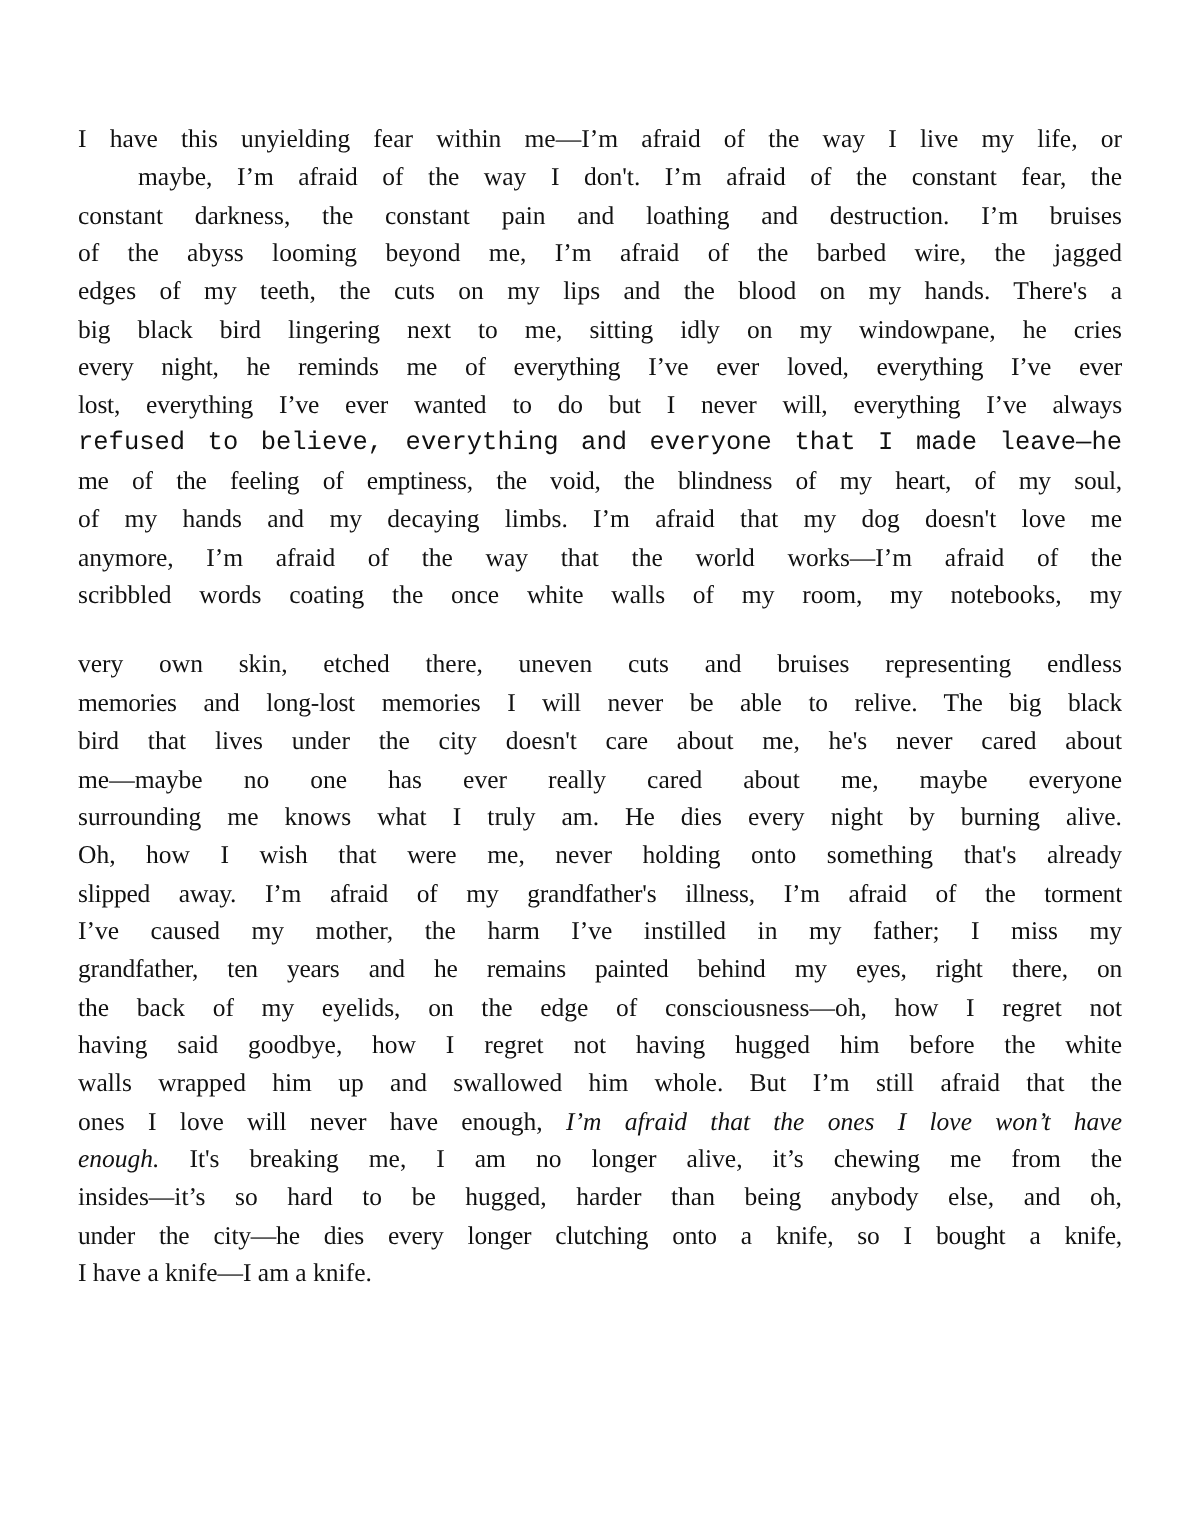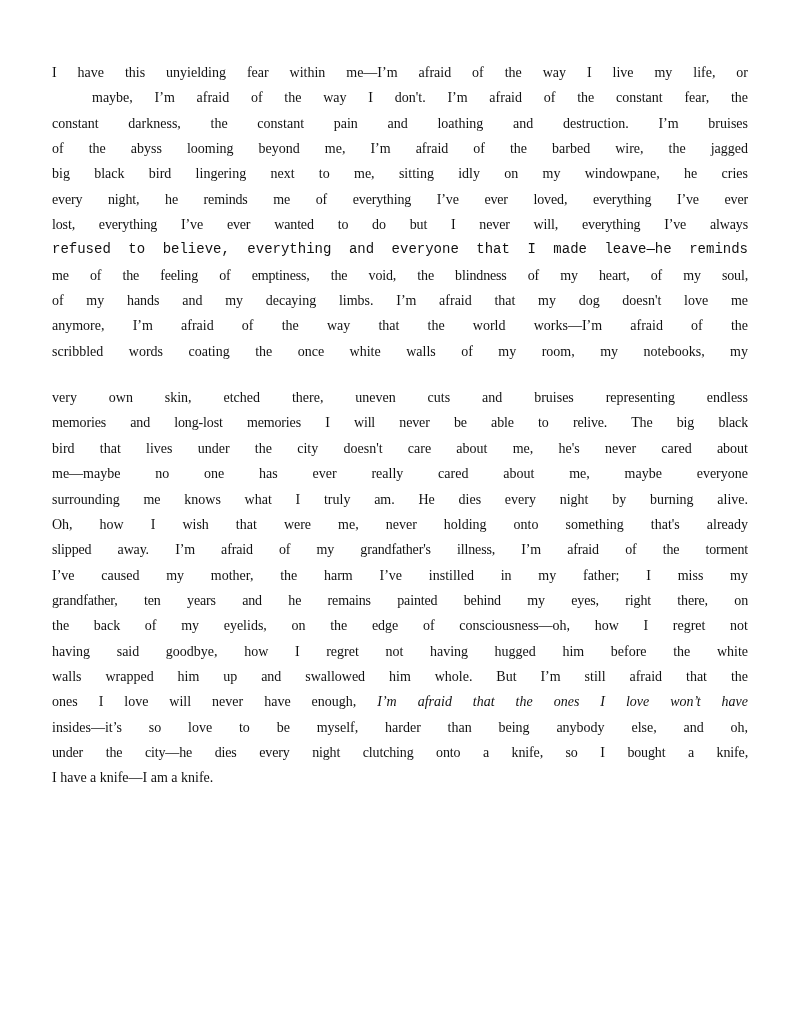--- a/index.html
+++ b/index.html
@@ -9,24 +9,24 @@
     }
     body {
       width: 800px;
       height: 1017px;
       position: relative;
       overflow: hidden;
     }
     .page {
       position: absolute;
       left: 52px;
-      top: 60px;
+      top: 80px;
       width: 696px;
       font-family: "Liberation Serif", serif;
-      font-size: 14px;
+      font-size: 17px;
       color: #111111;
     }
     .line {
       display: block;
       height: 25.35px;
       line-height: 25.35px;
       white-space: nowrap;
       text-align: justify;
       text-align-last: justify;
     }
@@ -42,20 +42,21 @@
   </style>
 </head>
 <body>
 
 <div class="page">
   <div>
     <span class="line" style="white-space: normal; overflow: hidden;">I have this unyielding fear within me—I’m afraid of the way I live my life, or</span>
     <span class="line" style="white-space: normal; overflow: hidden; margin-left: 40px;">maybe, I’m afraid of the way I don't. I’m afraid of the constant fear, the</span>
     <span class="line" style="white-space: normal; overflow: hidden;">constant darkness, the constant pain and loathing and destruction. I’m bruises</span>
     <span class="line" style="white-space: normal; overflow: hidden;">of the abyss looming beyond me, I’m afraid of the barbed wire, the jagged</span>
+    <span class="line" style="white-space: normal; overflow: hidden;">edges of my teeth, the cuts on my lips and the blood on my hands. There's a</span>
     <span class="line" style="white-space: normal; overflow: hidden;">big black bird lingering next to me, sitting idly on my windowpane, he cries</span>
     <span class="line tight" style="white-space: normal; overflow: hidden;">every night, he reminds me of everything I’ve ever loved, everything I’ve ever</span>
     <span class="line tight" style="white-space: normal; overflow: hidden;">lost, everything I’ve ever wanted to do but I never will, everything I’ve always</span>
     <span class="line" style="white-space: normal; overflow: hidden; font-family: Liberation Mono, monospace;">refused to believe, everything and everyone that I made leave—he reminds</span>
     <span class="line tight" style="white-space: normal; overflow: hidden;">me of the feeling of emptiness, the void, the blindness of my heart, of my soul,</span>
     <span class="line" style="white-space: normal; overflow: hidden;">of my hands and my decaying limbs. I’m afraid that my dog doesn't love me</span>
     <span class="line" style="white-space: normal; overflow: hidden;">anymore, I’m afraid of the way that the world works—I’m afraid of the</span>
     <span class="line" style="white-space: normal; overflow: hidden;">scribbled words coating the once white walls of my room, my notebooks, my</span>
     <span class="line" style="white-space: normal; overflow: hidden; margin-top: 21px;">very own skin, etched there, uneven cuts and bruises representing endless</span>
     <span class="line tight" style="white-space: normal; overflow: hidden;">memories and long-lost memories I will never be able to relive. The big black</span>
@@ -63,17 +64,18 @@
     <span class="line" style="white-space: normal; overflow: hidden;">me—maybe no one has ever really cared about me, maybe everyone</span>
     <span class="line" style="white-space: normal; overflow: hidden;">surrounding me knows what I truly am. He dies every night by burning alive.</span>
     <span class="line" style="white-space: normal; overflow: hidden;">Oh, how I wish that were me, never holding onto something that's already</span>
     <span class="line tight" style="white-space: normal; overflow: hidden;">slipped away. I’m afraid of my grandfather's illness, I’m afraid of the torment</span>
     <span class="line" style="white-space: normal; overflow: hidden;">I’ve caused my mother, the harm I’ve instilled in my father; I miss my</span>
     <span class="line tight" style="white-space: normal; overflow: hidden;">grandfather, ten years and he remains painted behind my eyes, right there, on</span>
     <span class="line" style="white-space: normal; overflow: hidden;">the back of my eyelids, on the edge of consciousness—oh, how I regret not</span>
     <span class="line" style="white-space: normal; overflow: hidden;">having said goodbye, how I regret not having hugged him before the white</span>
     <span class="line" style="white-space: normal; overflow: hidden;">walls wrapped him up and swallowed him whole. But I’m still afraid that the</span>
     <span class="line" style="white-space: normal; overflow: hidden;"><span>ones I love will never have enough, </span><em>I’m afraid that the ones I love won’t have</em></span>
-    <span class="line" style="white-space: normal; overflow: hidden;">insides—it’s so love to be myself, harder than being anybody else, and oh,</span>
-    <span class="line tight" style="white-space: normal; overflow: hidden;">under the city—he dies every night clutching onto a knife, so I bought a knife,</span>
+    <span class="line" style="white-space: normal; overflow: hidden;"><em>enough.</em><span> It's breaking me, I am no longer alive, it’s chewing me from the</span></span>
+    <span class="line" style="white-space: normal; overflow: hidden;">insides—it’s so hard to be hugged, harder than being anybody else, and oh,</span>
+    <span class="line tight" style="white-space: normal; overflow: hidden;">under the city—he dies every longer clutching onto a knife, so I bought a knife,</span>
     <span class="line last" style="white-space: normal; overflow: hidden;">I have a knife—I am a knife.</span>
   </div>
 </div>
 
 </body></html>

